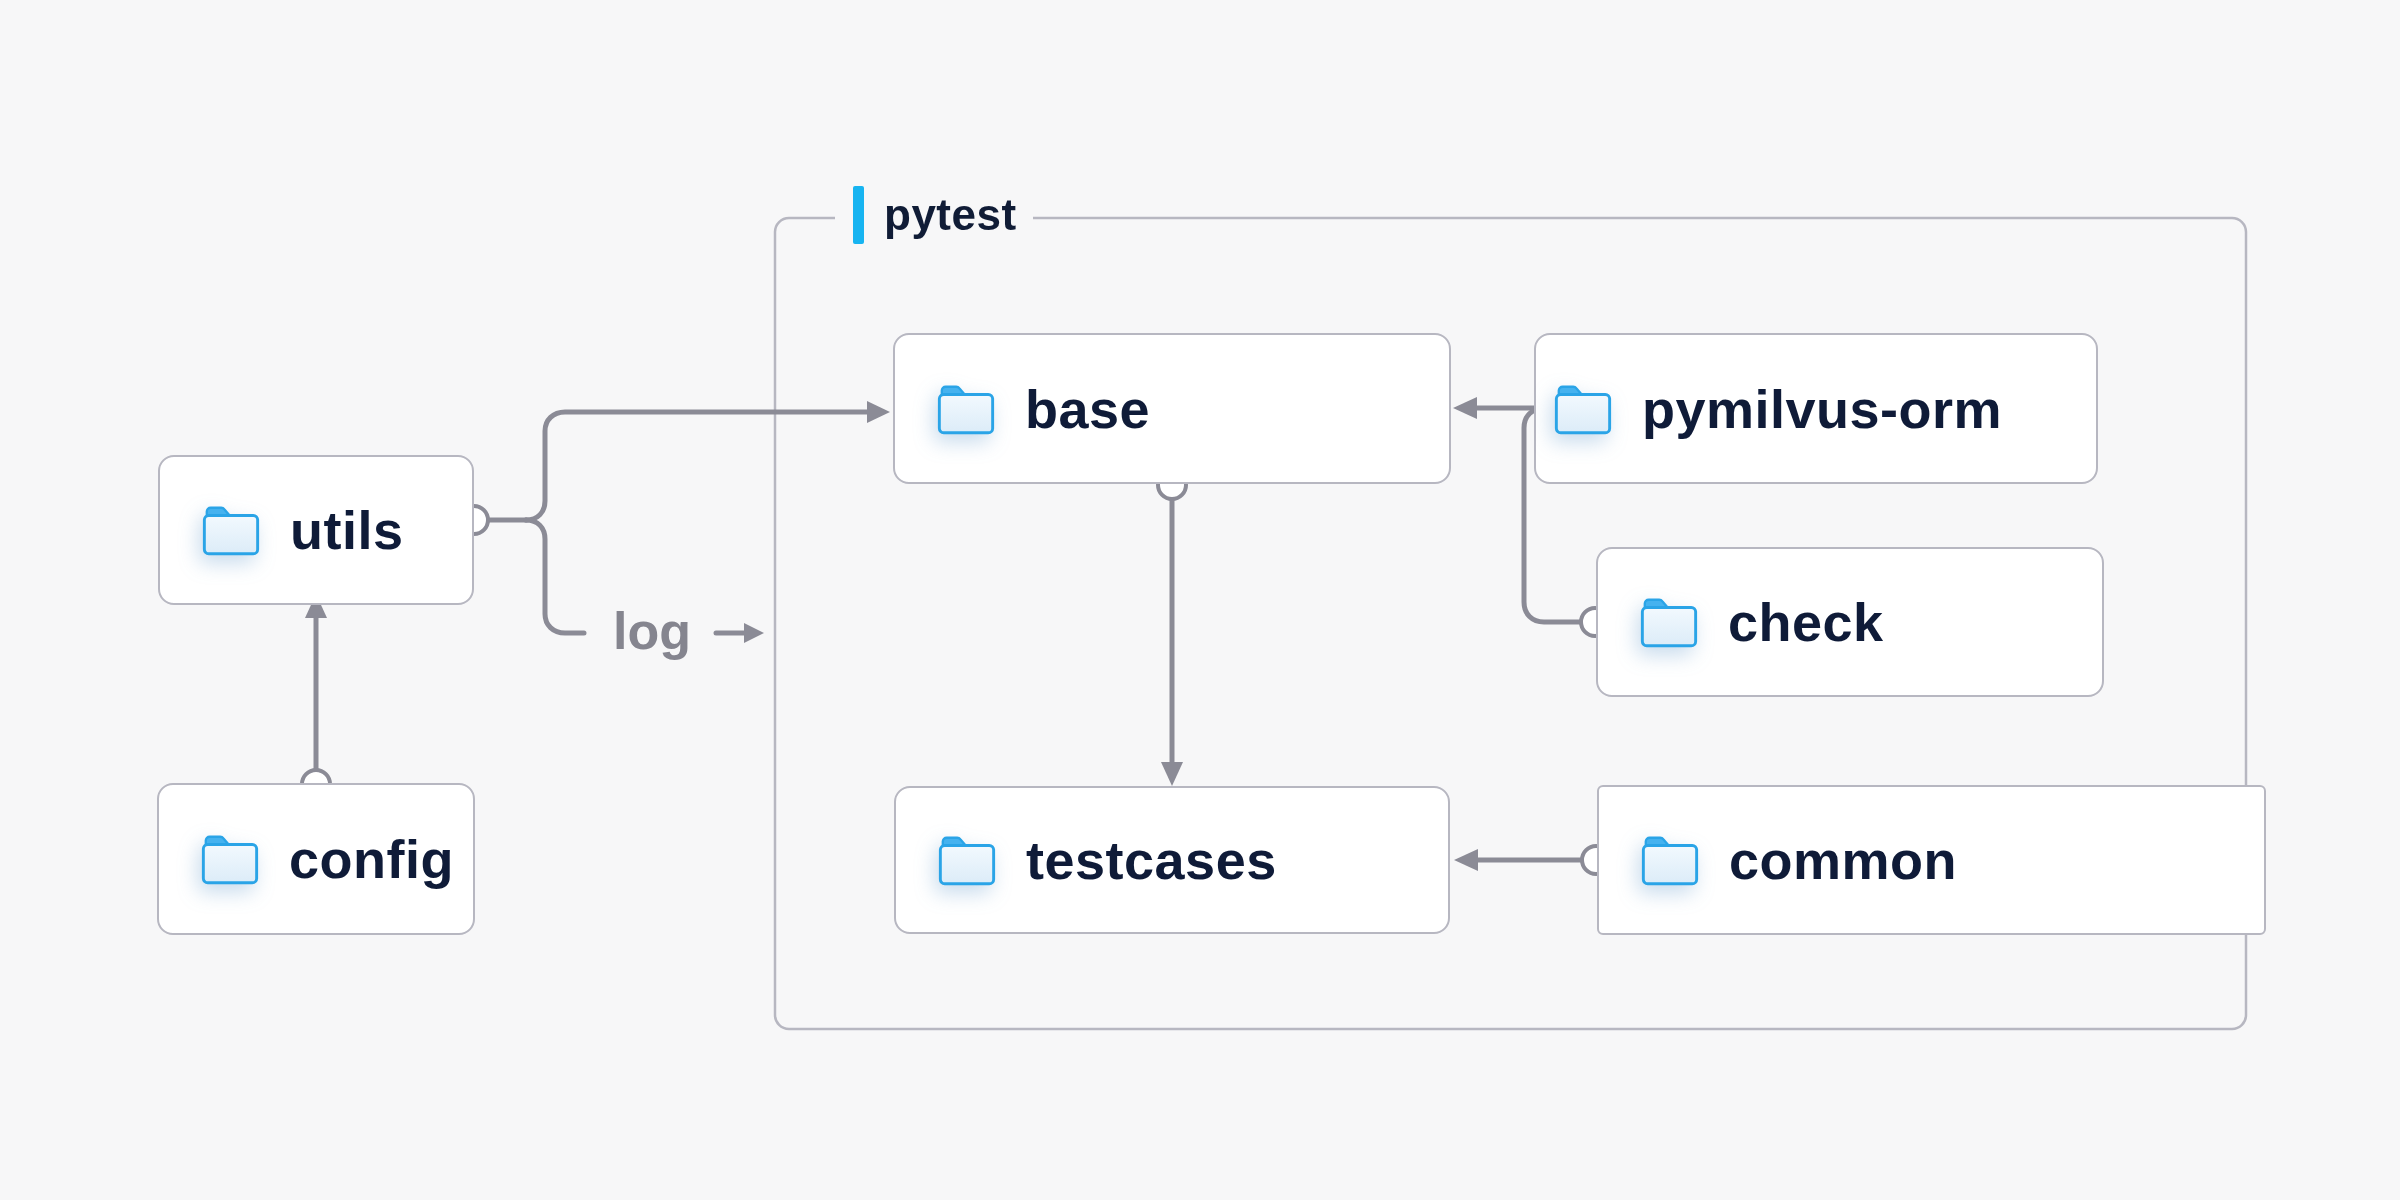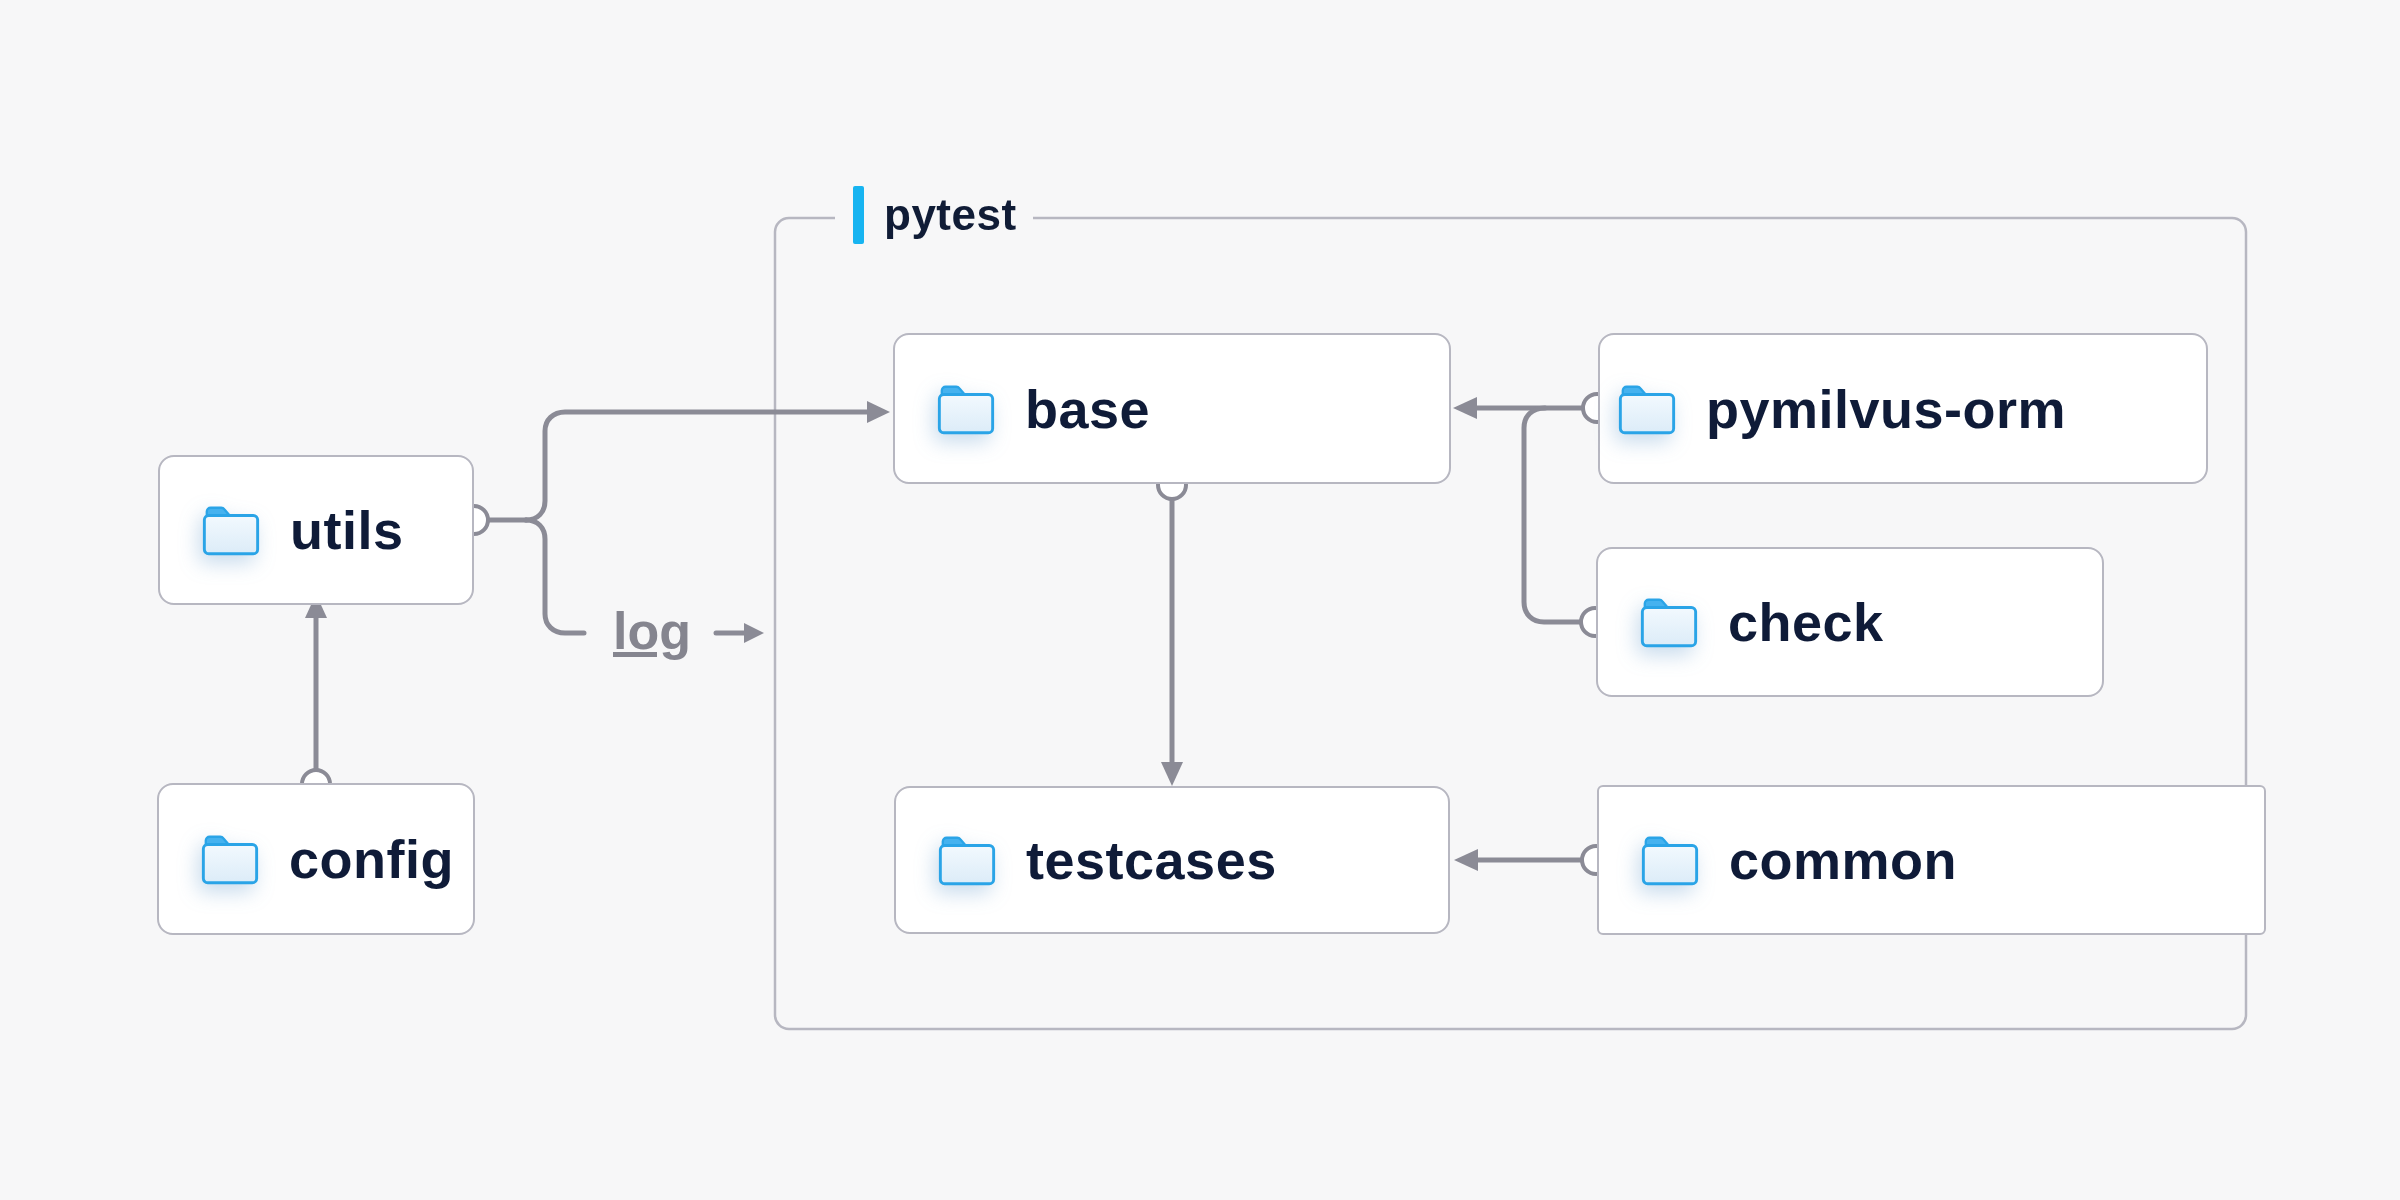--- a/index.html
+++ b/index.html
@@ -32,21 +32,21 @@
     white-space:nowrap;
   }
   .node svg.folder{
     flex:0 0 auto;
     filter:drop-shadow(-4px 8px 10px rgba(60,130,190,0.28));
   }
 
   .node-utils     {left:158px; top:455px; width:316px; height:150px;}
   .node-config    {left:157px; top:783px; width:318px; height:152px;}
   .node-base      {left:893px; top:333px; width:558px; height:151px;}
-  .node-pymilvus  {left:1598px;top:333px; width:610px; height:151px;padding-left:16px;}
+  .node-pymilvus  {left:1534px;top:333px; width:564px; height:151px;padding-left:16px;}
   .node-check     {left:1596px;top:547px; width:508px; height:150px;}
   .node-testcases {left:894px; top:786px; width:556px; height:148px;}
   .node-common    {left:1597px;top:785px; width:669px; height:150px;border-radius:6px;}
 
   
   .group-label{
     position:absolute;
     left:835px; top:183px; height:64px;
     display:flex; align-items:center; gap:20px;
     background:#f7f7f8;
@@ -67,21 +67,20 @@
 
   
   .edge-label-log{
     position:absolute;
     left:592px; top:601px; width:120px;
     text-align:center;
     font-size:52px;
     font-weight:600;
     color:#85858f;
     z-index:2;
-    text-decoration:underline;
   }
 </style>
 </head>
 <body>
 
 <div class="canvas">
 
   <svg class="wires" width="2400" height="1200" viewBox="0 0 2400 1200">
 
     <rect x="775" y="218" width="1471" height="811" rx="14" fill="none" stroke="#b7b7c1" stroke-width="2.5"></rect>

